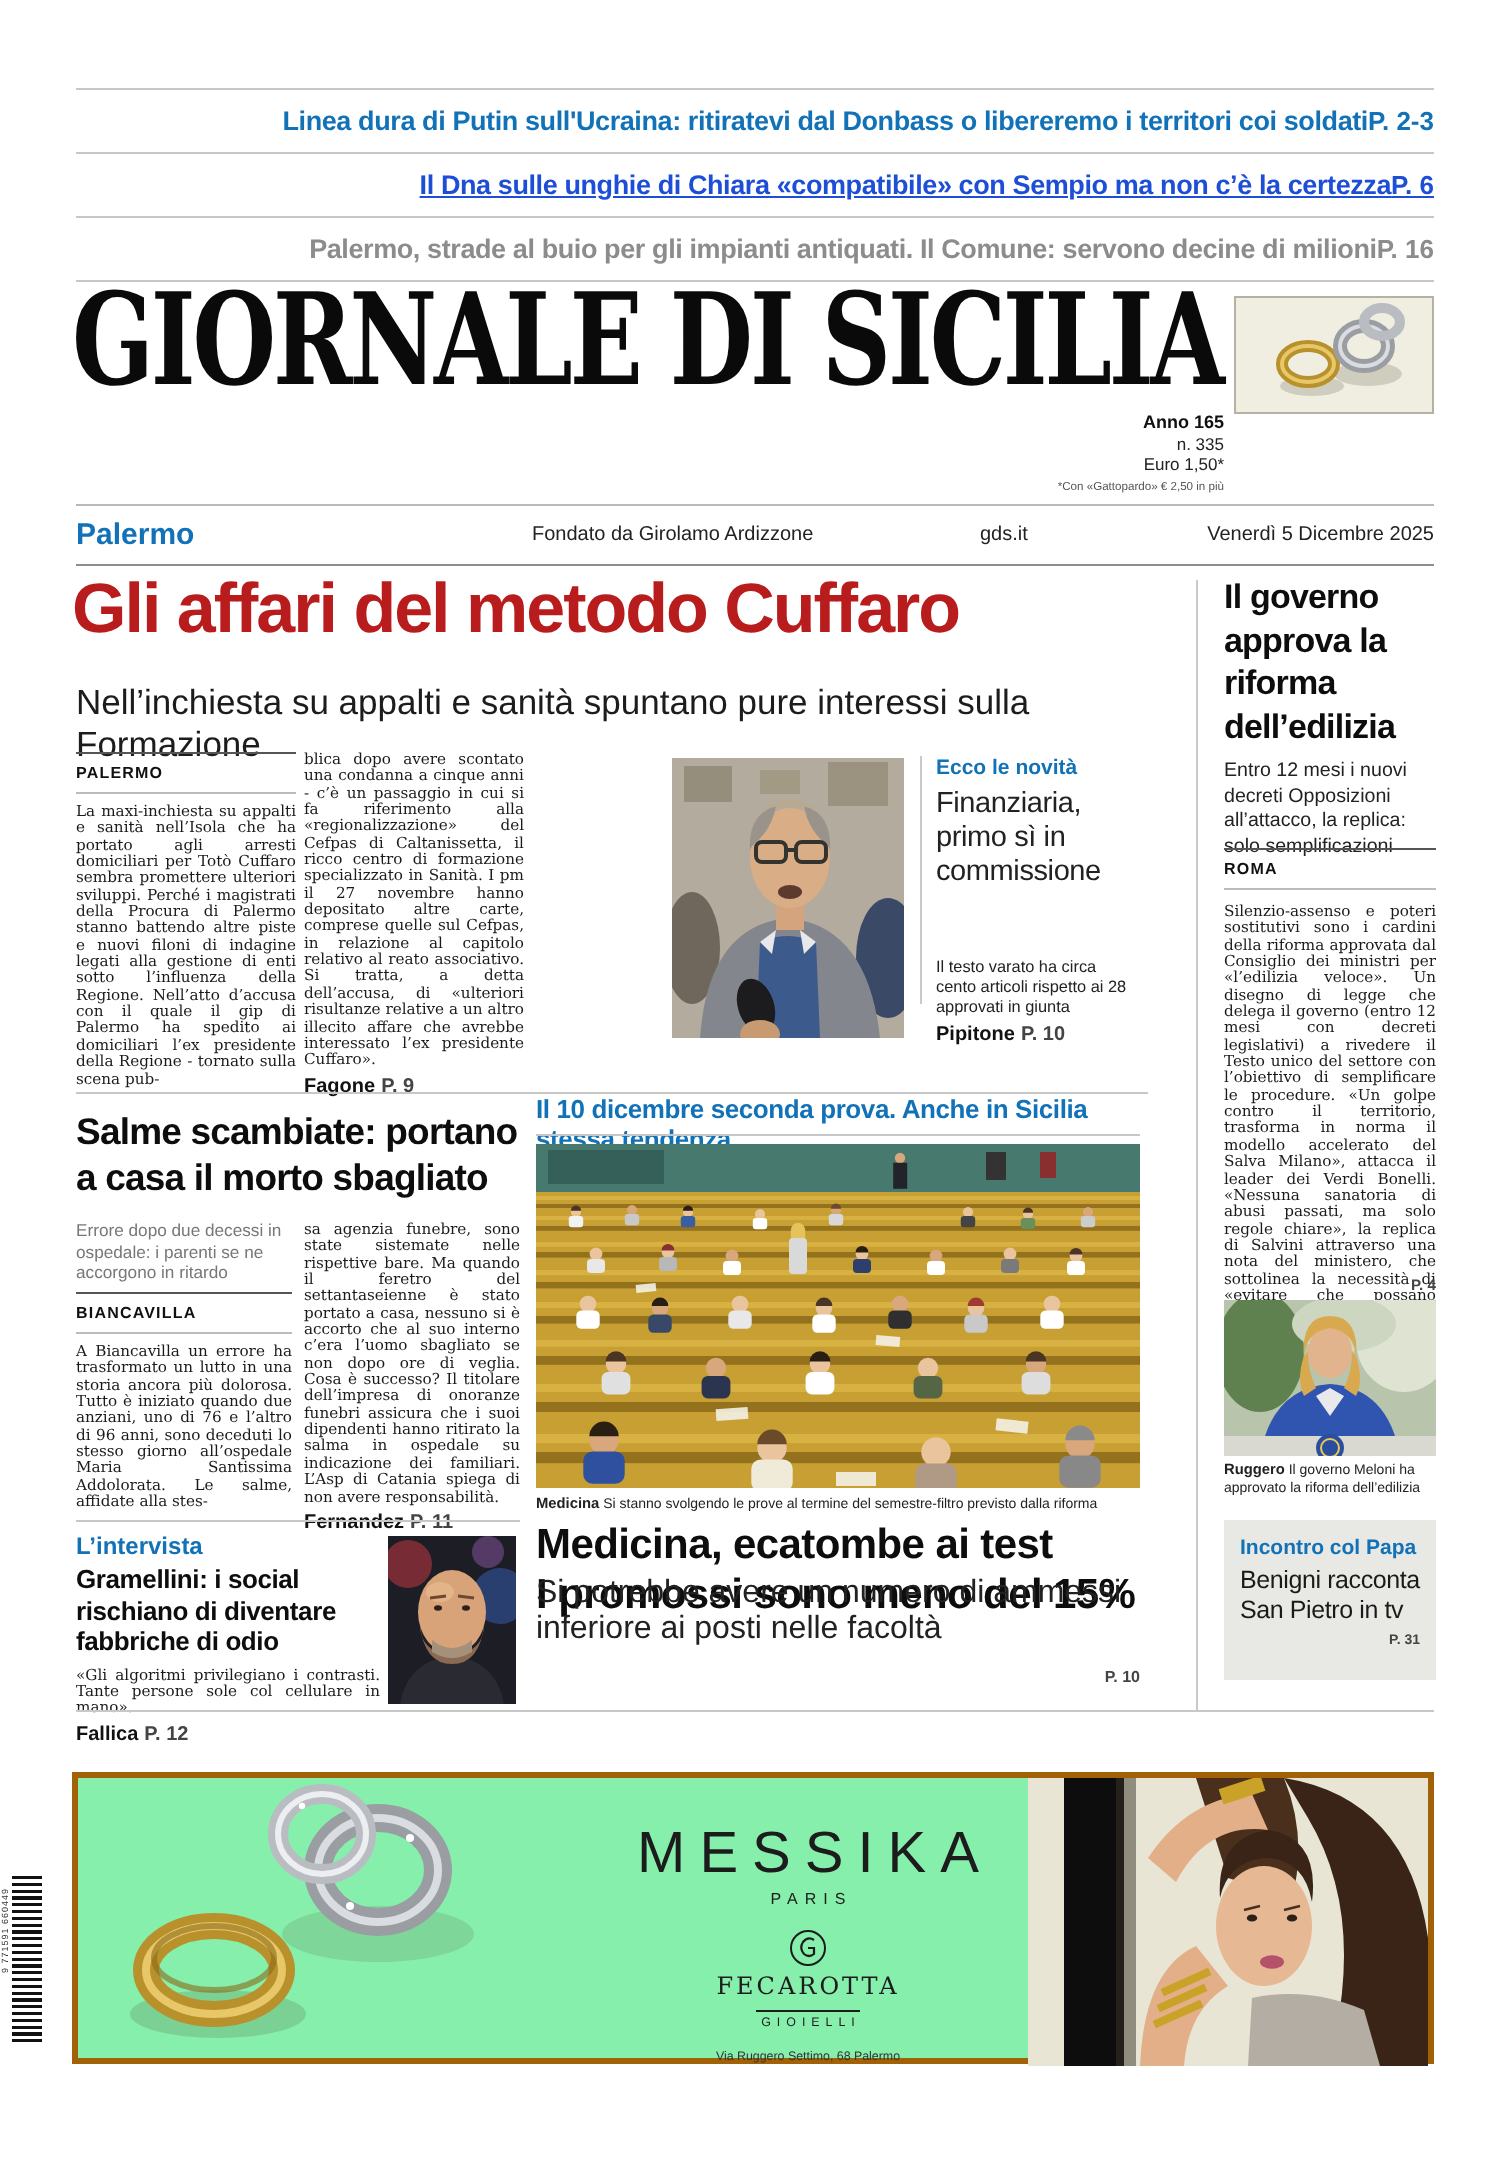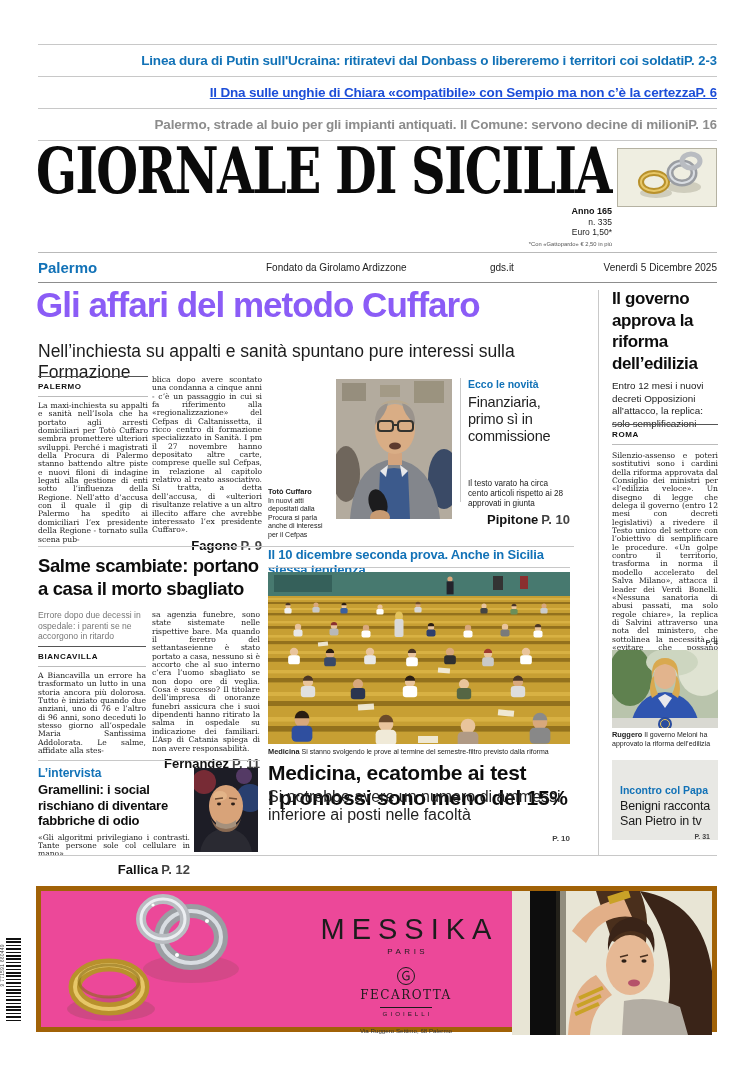--- a/index.html
+++ b/index.html
@@ -28,28 +28,28 @@
 
   
   .dateline{left:38px;top:252px;width:679px;height:29px;border-top:1px solid #b9b9b9;border-bottom:1px solid #8d8d8d;}
   .dl-ed{position:absolute;left:0;top:6px;font-weight:bold;font-size:15px;color:#1272b7;}
   .dl-found{position:absolute;left:228px;top:9px;font-size:10px;color:#222;}
   .dl-site{position:absolute;left:452px;top:9px;font-size:10px;color:#222;}
   .dl-date{position:absolute;right:0;top:9px;font-size:10px;color:#222;}
 
   
   .lead-h{left:36px;top:286px;width:560px;margin:0;font-size:35px;line-height:38px;
-          font-weight:800;letter-spacing:-1px;color:#8b5cf6;}
+          font-weight:800;letter-spacing:-1px;color:#b91c1c;}
   .lead-sub{left:38px;top:341px;width:545px;font-size:17.5px;font-weight:400;color:#1c1c1c;}
   .sech{border-top:1px solid #555;border-bottom:1px solid #bbb;font-weight:bold;font-size:8px;
         letter-spacing:.6px;padding:5px 0;color:#111;margin-bottom:5px;font-family:"Liberation Sans",sans-serif;}
   .body{font-family:"DejaVu Serif",serif;font-size:7.6px;line-height:8.35px;text-align:justify;color:#1a1a1a;}
   .col1{left:38px;top:376px;width:110px;}
   .col2{left:152px;top:376px;width:110px;}
-  .byl{text-align:right;font-weight:bold;font-size:13px;color:#111;margin-top:3px;font-family:"Liberation Sans",sans-serif;}
+  .byl{font-weight:bold;font-size:10px;color:#111;margin-top:3px;font-family:"Liberation Sans",sans-serif;}
   .byl .pg{color:#444;margin-left:3px;}
   .cap{font-size:7px;line-height:8.6px;color:#222;}
   .cap b{font-size:7.4px;}
   .cuff-cap{left:268px;top:488px;width:64px;}
   .cuff-photo{left:336px;top:379px;width:116px;height:140px;}
   .vr{width:1px;background:#c9c9c9;}
   .vr-ecco{left:460px;top:378px;height:124px;}
   .vr-right{left:598px;top:290px;height:566px;}
   .ecco{left:468px;top:378px;width:102px;}
   .kicker{font-weight:bold;color:#1272b7;}
@@ -85,27 +85,27 @@
   .med-pg{left:268px;top:834px;width:302px;text-align:right;font-weight:bold;font-size:8px;color:#444;}
 
   
   .rc-h{left:612px;top:288px;width:106px;margin:0;font-size:17px;line-height:21.5px;font-weight:800;letter-spacing:-0.4px;color:#0d0d0d;}
   .rc-sub{left:612px;top:380px;width:106px;font-size:9.8px;line-height:12.5px;color:#222;}
   .rc-sec{left:612px;top:424px;width:106px;}
   .rc-body{left:612px;top:452px;width:106px;}
   .rc-pg{left:612px;top:638px;width:106px;text-align:right;font-weight:bold;font-size:7.6px;color:#444;}
   .rc-photo{left:612px;top:650px;width:106px;height:78px;}
   .rc-cap{left:612px;top:731px;width:106px;}
-  .papa{left:612px;top:760px;width:106px;height:80px;background:#e8e8e4;box-sizing:border-box;padding:24px 8px;}
+  .papa{left:612px;top:760px;width:106px;height:80px;background:#e8e8e4;box-sizing:border-box;padding:8px 8px;}
   .papa .kicker{font-size:10.5px;}
   .papa-h{font-size:12.5px;line-height:15px;font-weight:400;color:#1a1a1a;margin-top:3px;letter-spacing:-0.2px;}
   .papa-pg{text-align:right;font-weight:bold;font-size:7px;color:#444;margin-top:4px;}
 
   
-  .ad{left:36px;top:886px;width:681px;height:146px;background:#ec4899;border:5px solid #a16207;box-sizing:border-box;}
+  .ad{left:36px;top:886px;width:681px;height:146px;background:#86efac;border:3px solid #a16207;box-sizing:border-box;}
   .ad-rings{position:absolute;left:0;top:0;width:240px;height:144px;}
   .ad-center{position:absolute;left:220px;top:0;width:290px;height:144px;text-align:center;color:#1c1c1c;}
   .ad-brand{margin-top:22px;font-size:29px;letter-spacing:7px;padding-left:7px;font-weight:400;}
   .ad-brandsub{font-size:8px;letter-spacing:3.5px;padding-left:3.5px;margin-top:1px;}
   .ad-mono{margin-top:10px;height:20px;}
   .ad-ret{font-family:"DejaVu Serif",serif;font-size:12px;letter-spacing:1.5px;margin-top:2px;}
   .ad-retsub{font-size:6.2px;letter-spacing:3px;padding-left:3px;margin-top:1px;border-top:1px solid #1c1c1c;display:inline-block;padding-top:2px;}
   .ad-addr{font-size:6.2px;margin-top:7px;color:#333;}
   .ad-model{position:absolute;right:0;top:0;width:200px;height:144px;}
 
@@ -167,24 +167,20 @@
     <div class="sech">PALERMO</div>
     <div class="body">La maxi-inchiesta su appalti e sanità nell’Isola che ha portato agli arresti domiciliari per Totò Cuffaro sembra promettere ulteriori sviluppi. Perché i magistrati della Procura di Palermo stanno battendo altre piste e nuovi filoni di indagine legati alla gestione di enti sotto l’influenza della Regione. Nell’atto d’accusa con il quale il gip di Palermo ha spedito ai domiciliari l’ex presidente della Regione - tornato sulla scena pub-</div>
   </div>
   <div class="abs col2">
     <div class="body">blica dopo avere scontato una condanna a cinque anni - c’è un passaggio in cui si fa riferimento alla «regionalizzazione» del Cefpas di Caltanissetta, il ricco centro di formazione specializzato in Sanità. I pm il 27 novembre hanno depositato altre carte, comprese quelle sul Cefpas, in relazione al capitolo relativo al reato associativo. Si tratta, a detta dell’accusa, di «ulteriori risultanze relative a un altro illecito affare che avrebbe interessato l’ex presidente Cuffaro».</div>
     <div class="byl">
       <span>Fagone</span><span class="pg">P. 9</span>
     </div>
   </div>
 
-  <div class="abs cuff-cap cap">
-    <b>Totò Cuffaro</b>
-    <div>In nuovi atti depositati dalla Procura si parla anche di interessi per il Cefpas</div>
-  </div>
   <div class="abs cuff-photo">
     <svg width="116" height="140" viewBox="0 0 116 140">
       <rect width="116" height="140" fill="#b3ab9e"></rect>
       <rect x="6" y="4" width="24" height="18" fill="#968e7d"></rect>
       <rect x="78" y="2" width="30" height="22" fill="#9b937f"></rect>
       <rect x="44" y="6" width="20" height="12" fill="#a39a86"></rect>
       <ellipse cx="10" cy="95" rx="14" ry="28" fill="#6f665c"></ellipse>
       <ellipse cx="108" cy="100" rx="16" ry="30" fill="#3a4a66"></ellipse>
       <path d="M14 140 Q18 84 58 80 Q98 84 104 140 Z" fill="#83868c"></path>
       <path d="M42 140 L44 92 Q58 86 72 92 L74 140 Z" fill="#3c5a8c"></path>

